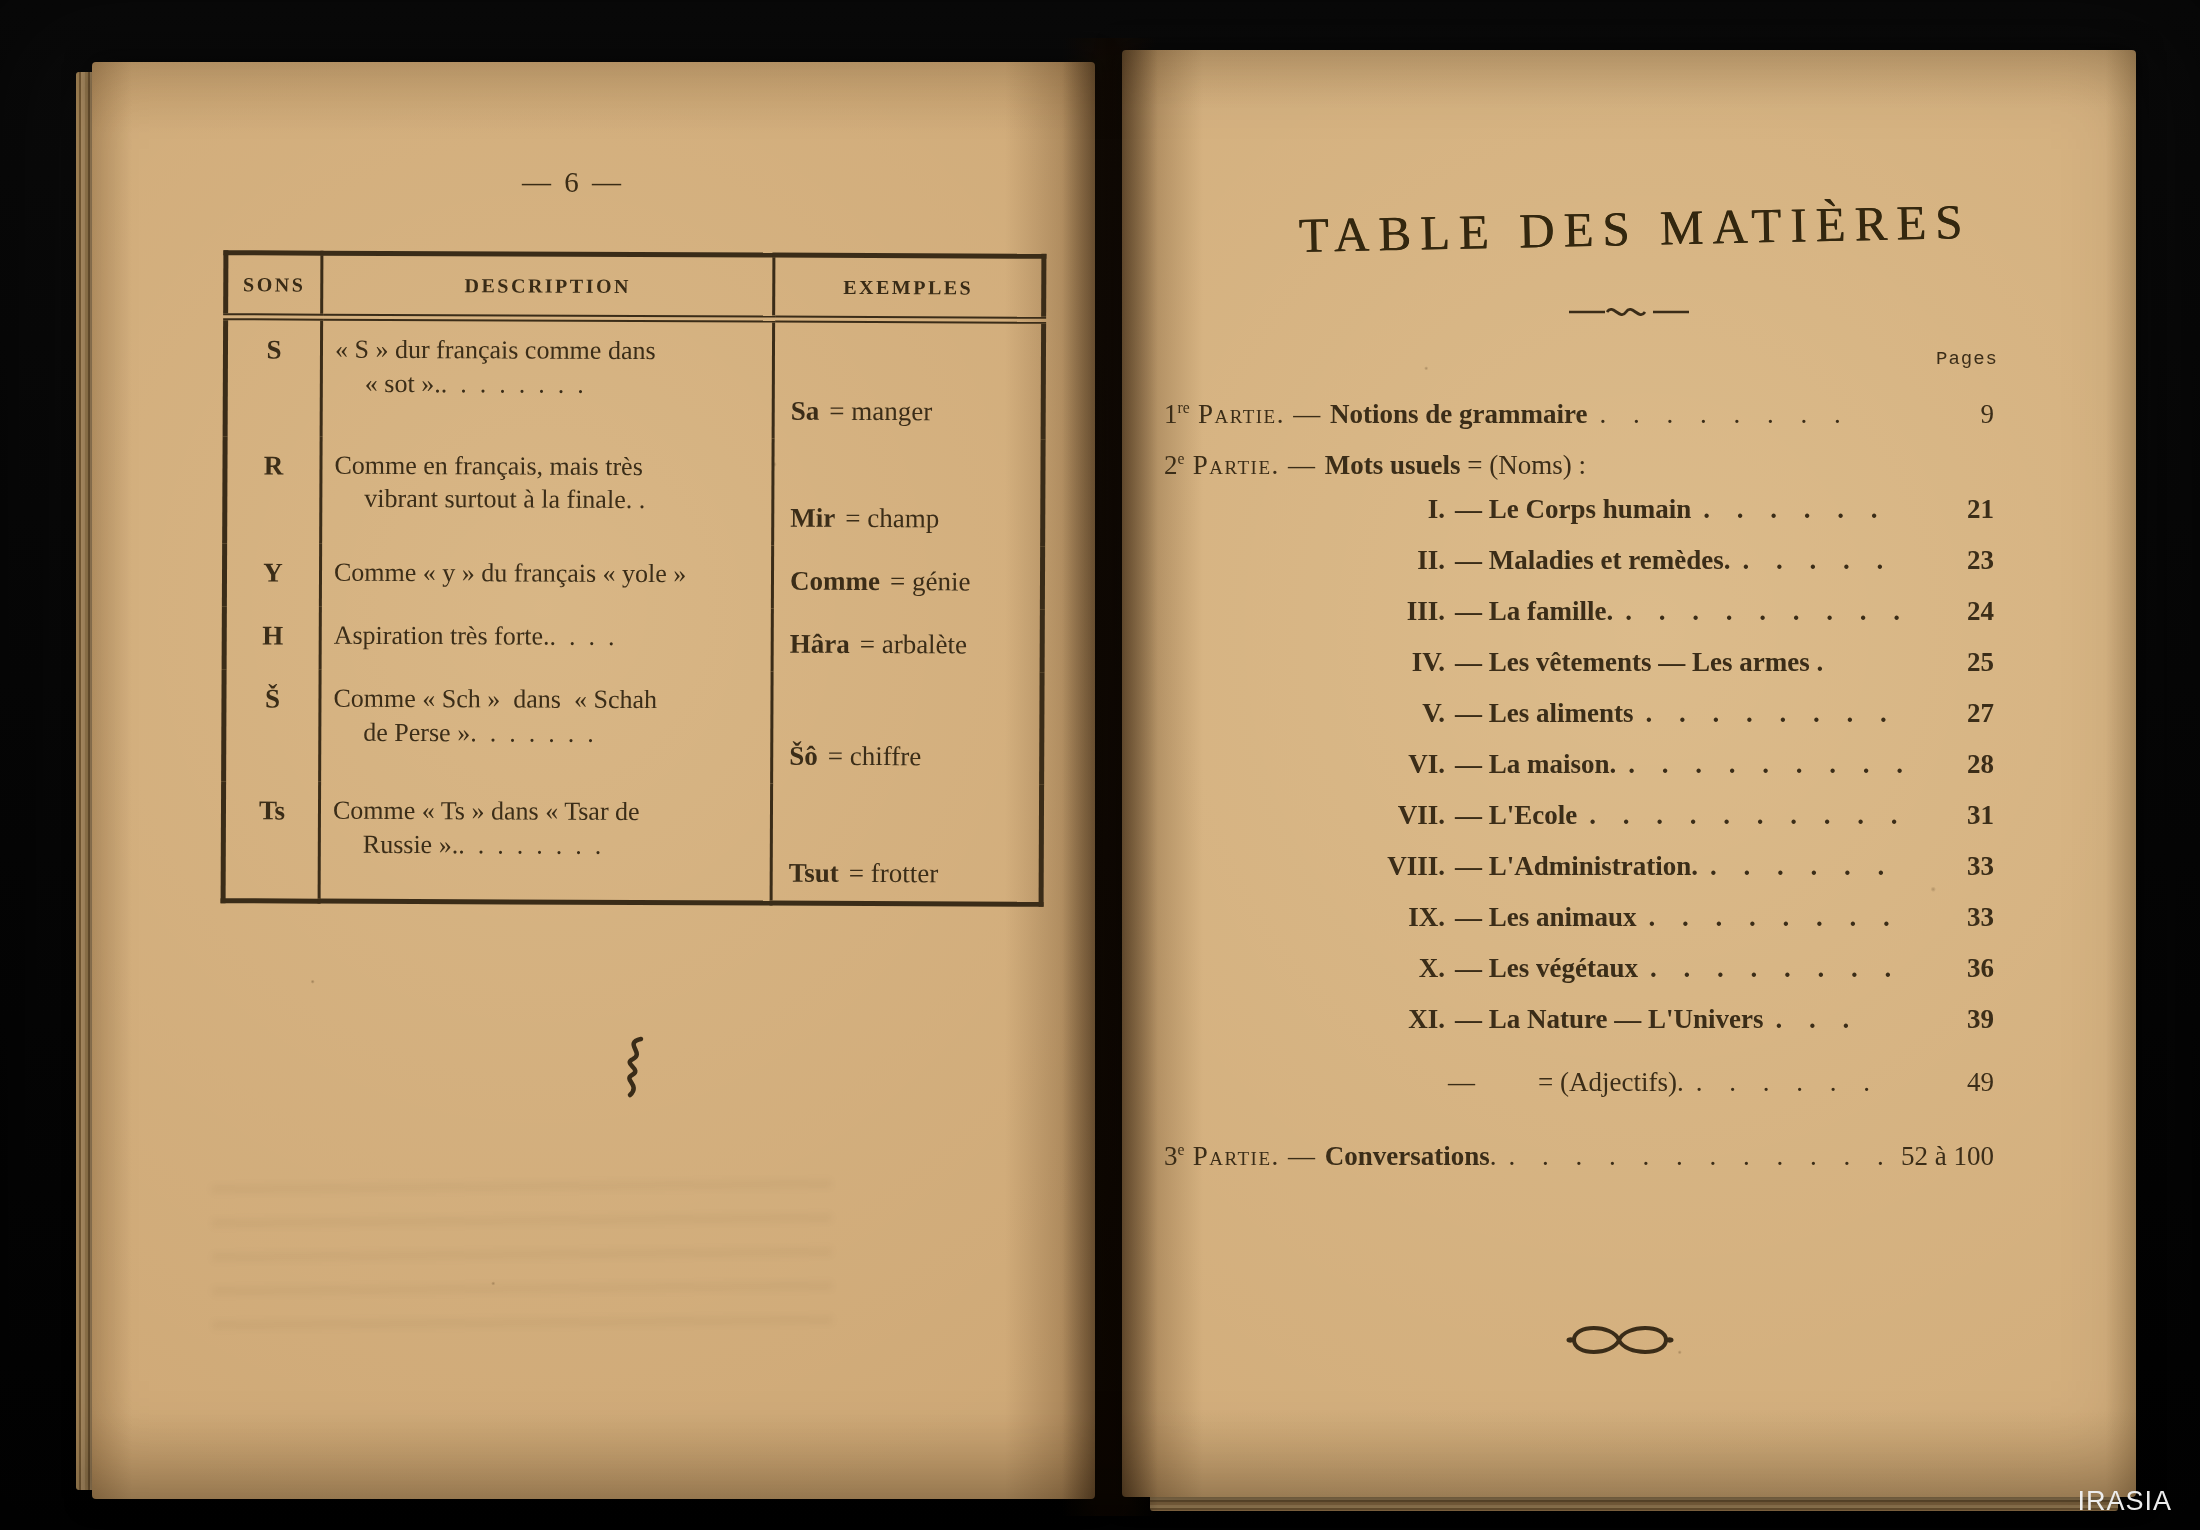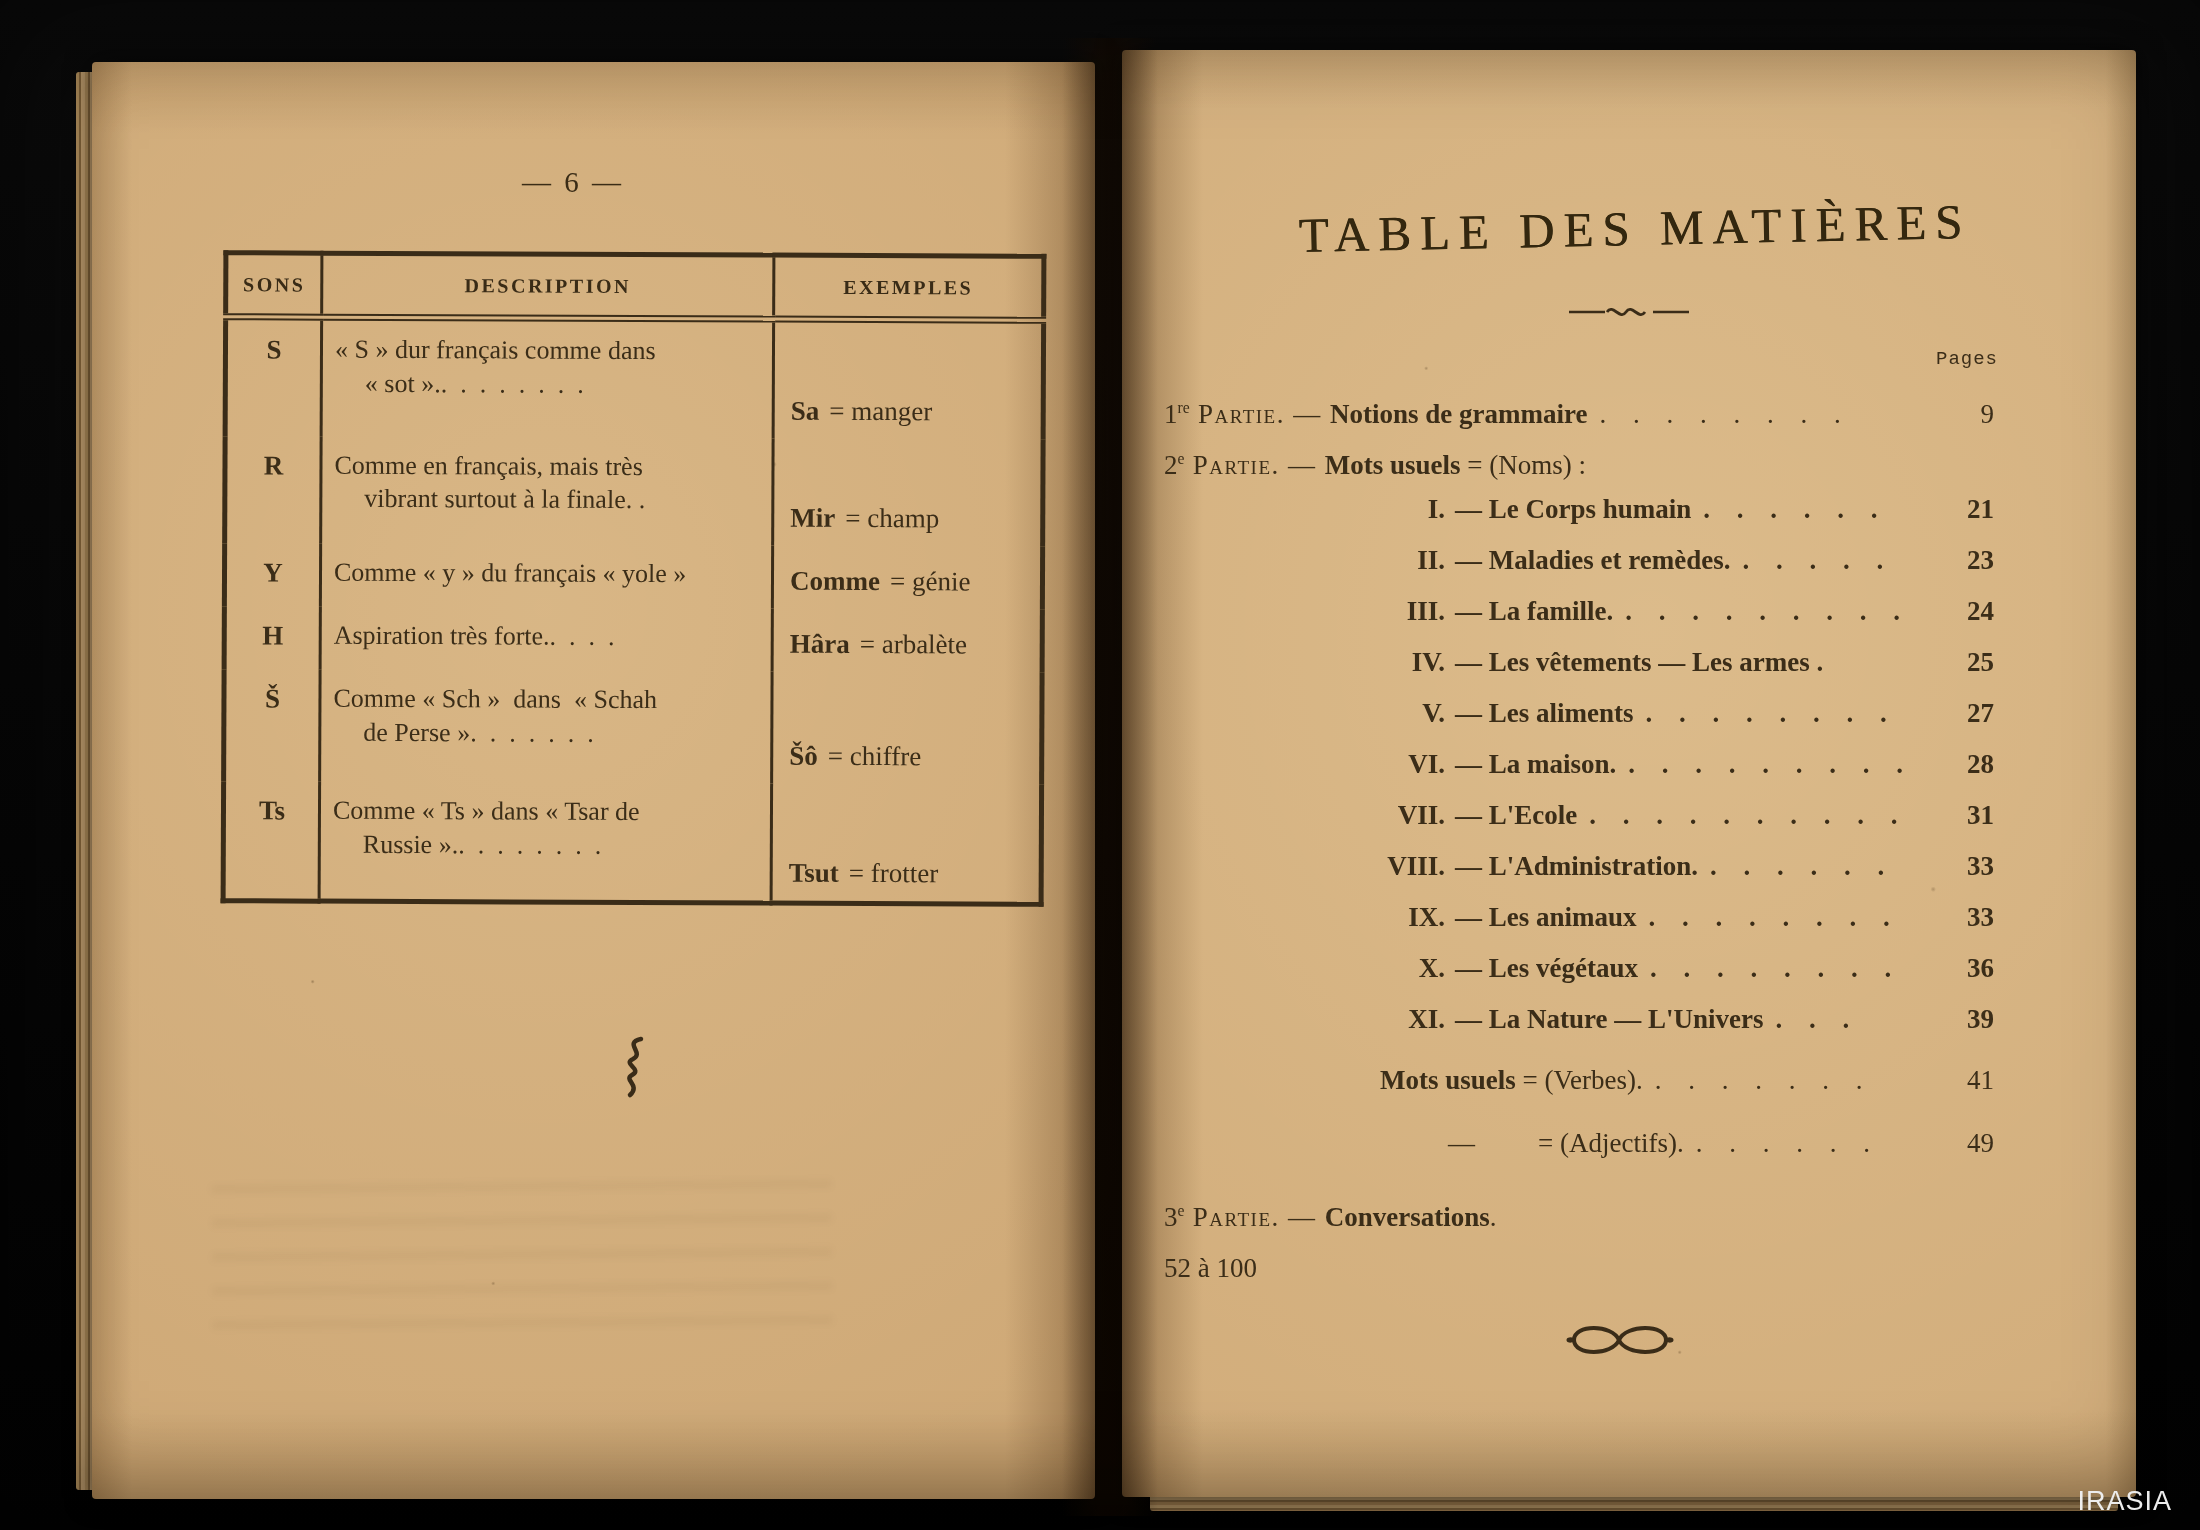--- a/index.html
+++ b/index.html
@@ -99,21 +99,21 @@
   .toc-line .dots{flex:0 1 auto;overflow:hidden;letter-spacing:10px;padding-left:12px;}
   .toc-line .spring{flex:1 0 0;}
   .toc-line .pg{flex:0 0 auto;min-width:84px;text-align:right;}
   .sup{font-size:0.58em;vertical-align:super;letter-spacing:0;}
   .sc{font-variant:small-caps;letter-spacing:1.5px;}
   .b{font-weight:bold;}
   .roman{display:inline-block;width:96px;text-align:right;margin-right:10px;}
   .kind-chapter{padding-left:185px;font-weight:bold;}
   .kind-sub{padding-left:216px;margin-top:10px;}
   .kind-sub2{padding-left:284px;margin-top:12px;}
-  .toc-line:last-child{margin-top:16px;flex-direction:column;}
+  .toc-line:last-child{margin-top:16px;}
   .dash{display:inline-block;min-width:28px;margin-right:62px;}
   .knot{position:absolute;left:440px;top:1266px;}
   
   .watermark{
     position:absolute;z-index:7;right:28px;top:1486px;
     font-family:"Liberation Sans","DejaVu Sans",sans-serif;
     font-size:27px;letter-spacing:1px;color:#ededed;
   }
 </style>
 </head>
@@ -285,26 +285,20 @@
           <span class="dots">. . . . . . . .</span>
           <span class="spring"></span>
           <span class="pg">36</span>
         </div>
         <div class="toc-line kind-chapter">
           <span class="lead"><span class="roman">XI.</span><span>— La Nature — L'Univers</span></span>
           <span class="dots">. . .</span>
           <span class="spring"></span>
           <span class="pg">39</span>
         </div>
-        <div class="toc-line kind-sub">
-          <span class="lead"><span class="b">Mots usuels</span><span> = (Verbes).</span></span>
-          <span class="dots">. . . . . . .</span>
-          <span class="spring"></span>
-          <span class="pg">41</span>
-        </div>
         <div class="toc-line kind-sub2">
           <span class="lead"><span class="dash">—</span><span>= (Adjectifs).</span></span>
           <span class="dots">. . . . . .</span>
           <span class="spring"></span>
           <span class="pg">49</span>
         </div>
         <div class="toc-line kind-partie">
           <span class="lead"><span>3</span><span class="sup">e</span><span class="sc"> Partie. — </span><span class="b">Conversations</span><span>.</span></span>
           <span class="dots">. . . . . . . . . . . .</span>
           <span class="spring"></span>

